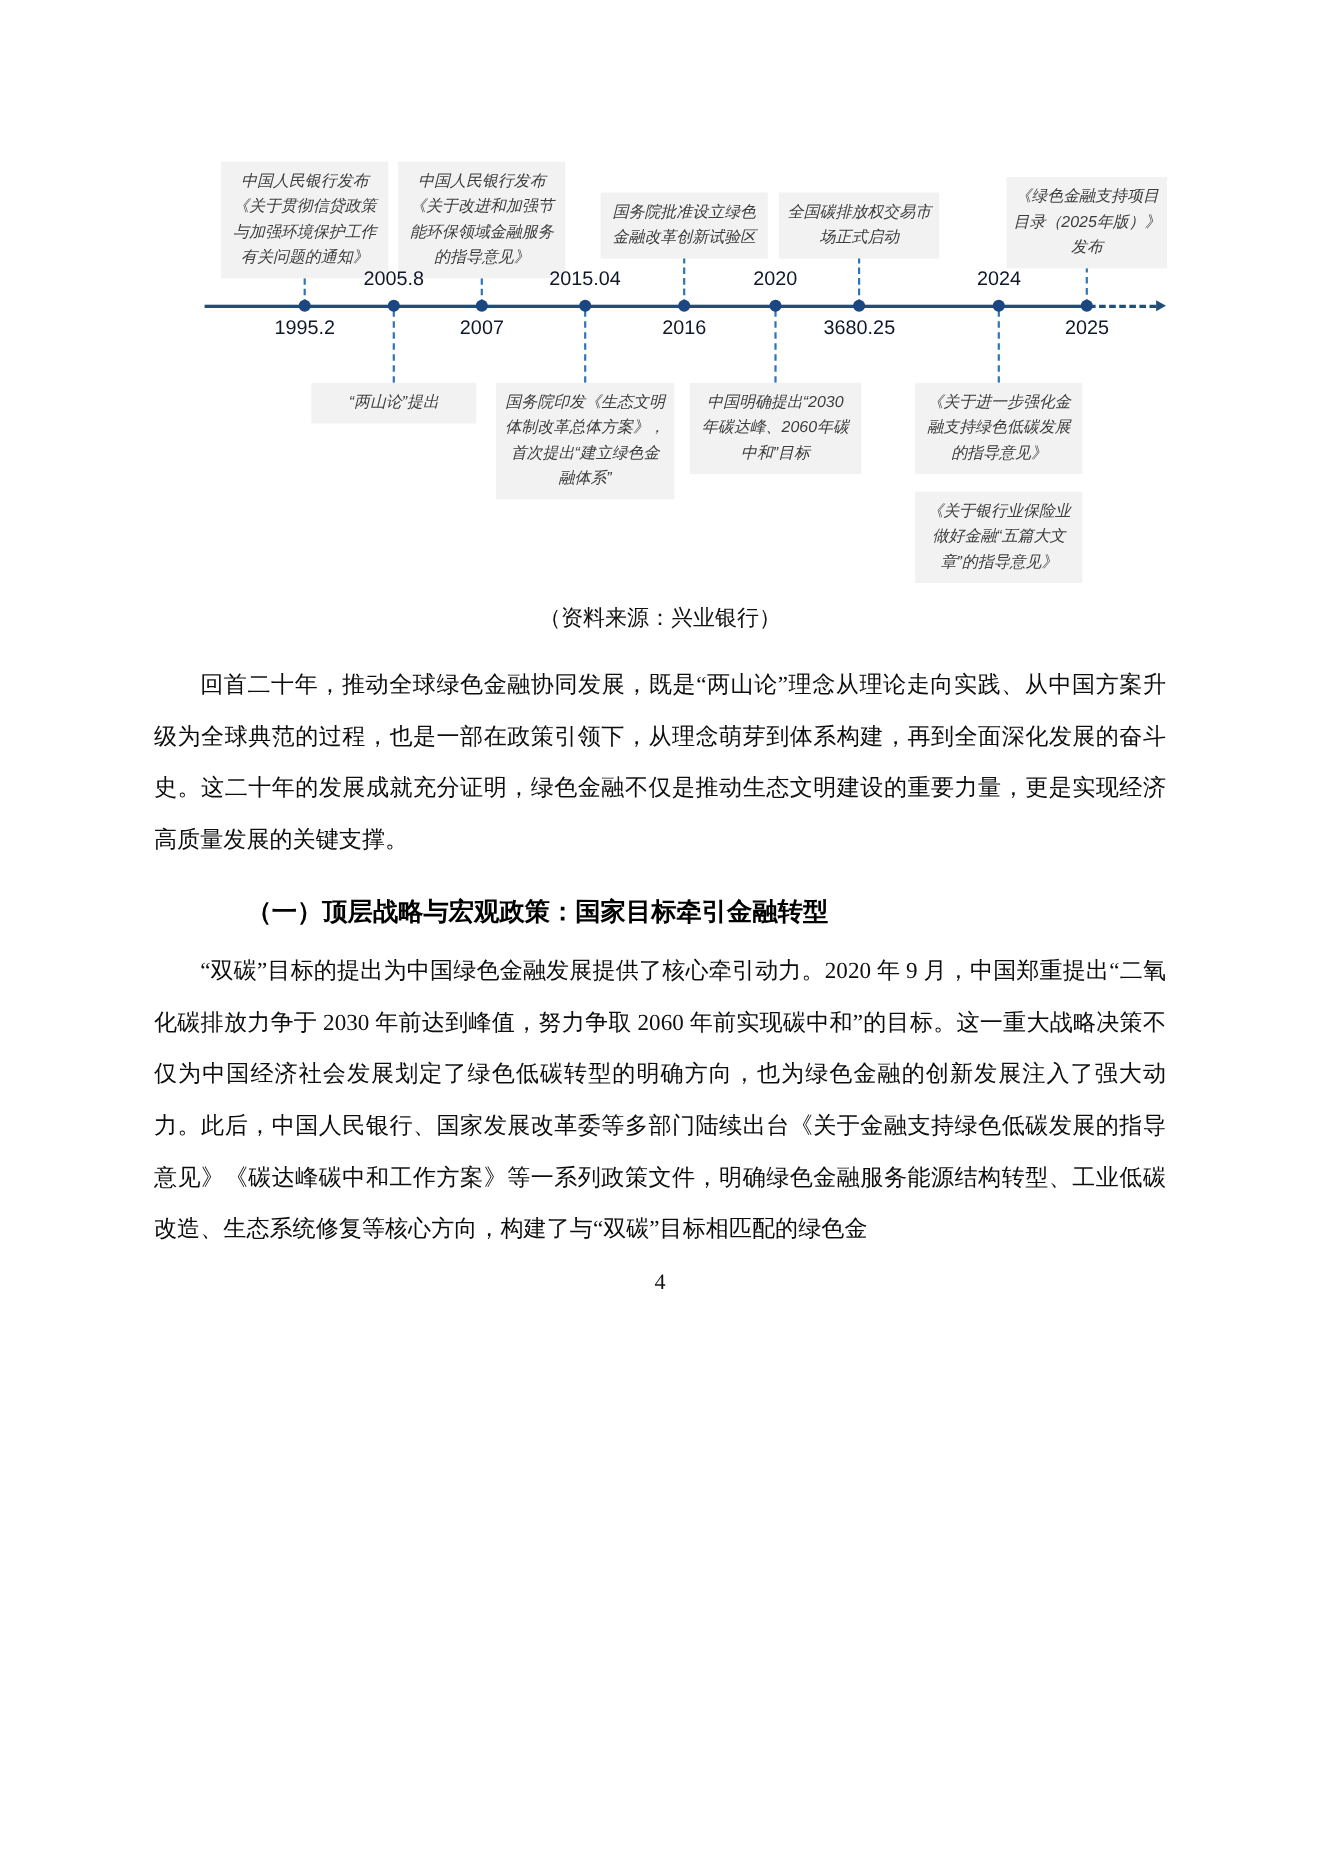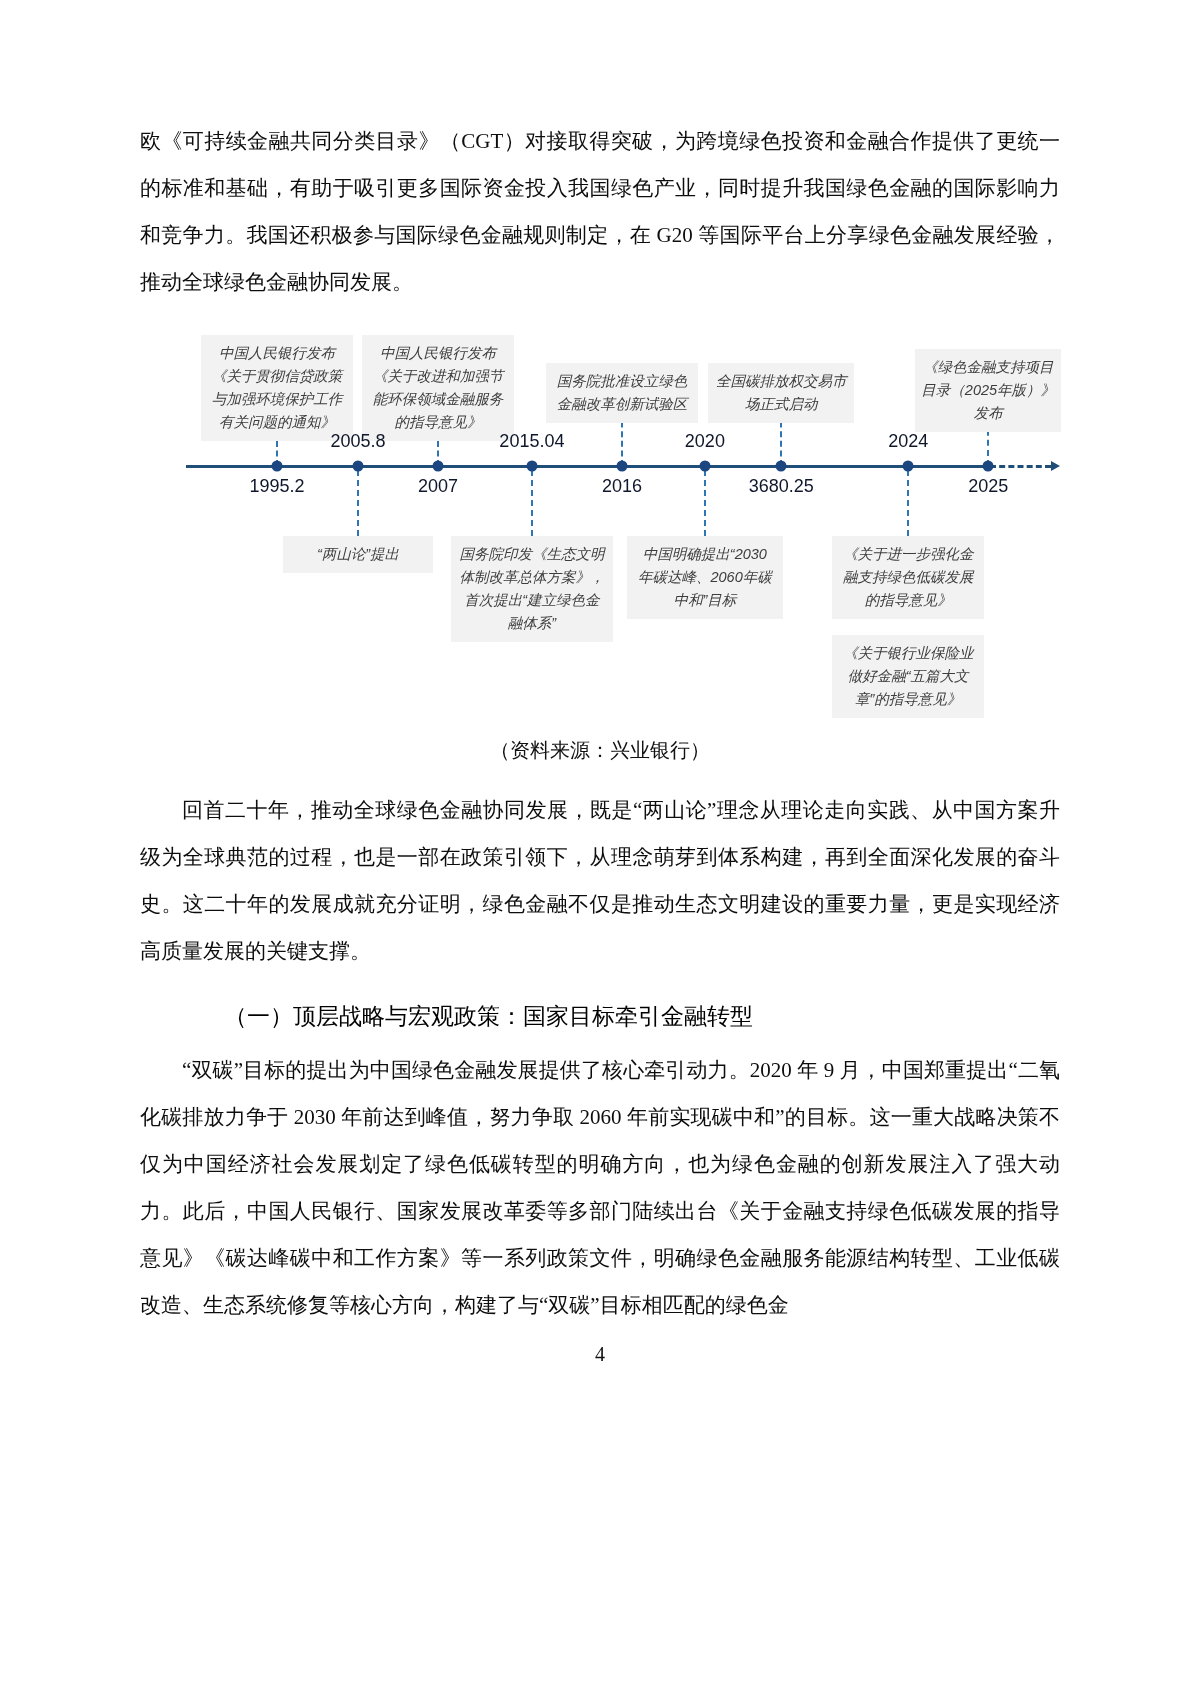--- a/index.html
+++ b/index.html
@@ -115,41 +115,40 @@
     font-family: "Liberation Sans", "DejaVu Sans", sans-serif;
     font-weight: bold;
     font-size: 27px;
     line-height: 40px;
     color: #000;
   }
   .h-subsection {
     margin: 24px 0 0 0;
     padding-left: 84px;
     font-family: "Liberation Sans", "DejaVu Sans", sans-serif;
-    font-weight: normal;
+    font-weight: bold;
     font-size: 23px;
     line-height: 34px;
     color: #000;
   }
   .spacer-22 { height: 22px; }
   .spacer-14 { height: 14px; }
   .page-number {
     margin-top: 10px;
     text-align: center;
     font-size: 20px;
     line-height: 30px;
     color: #111;
   }
 </style>
 </head>
 <body>
 
 <div class="page">
 
-  <p class="body-para">欧《可持续金融共同分类目录》（CGT）对接取得突破，为跨境绿色投资和金融合作提供了更统一的标准和基础，有助于吸引更多国际资金投入我国绿色产业，同时提升我国绿色金融的国际影响力和竞争力。我国还积极参与国际绿色金融规则制定，在 G20 等国际平台上分享绿色金融发展经验，推动全球绿色金融协同发展。</p>
 
   <div class="figure">
     <div class="tl-line"></div>
     <div class="tl-ext"></div>
     <div class="tl-arrowhead"></div>
     <div>
         <div class="tl-dot" style="left: 14.9%; top: 143px;"></div>
         <div class="tl-year below" style="left: 14.9%;">1995.2</div>
         <div class="tl-connector" style="left: 14.9%; top: 32px; height: 111px;"></div>
         <div class="tl-box" style="left: 14.9%; top: 12px; width: 152px;">中国人民银行发布

